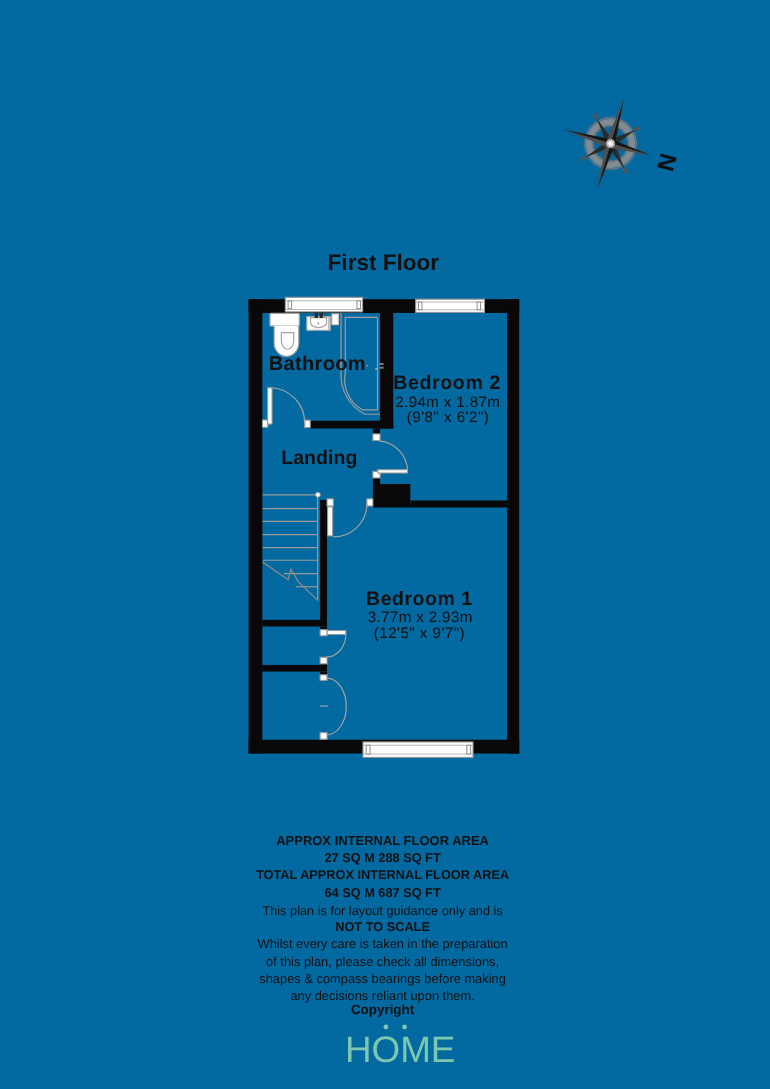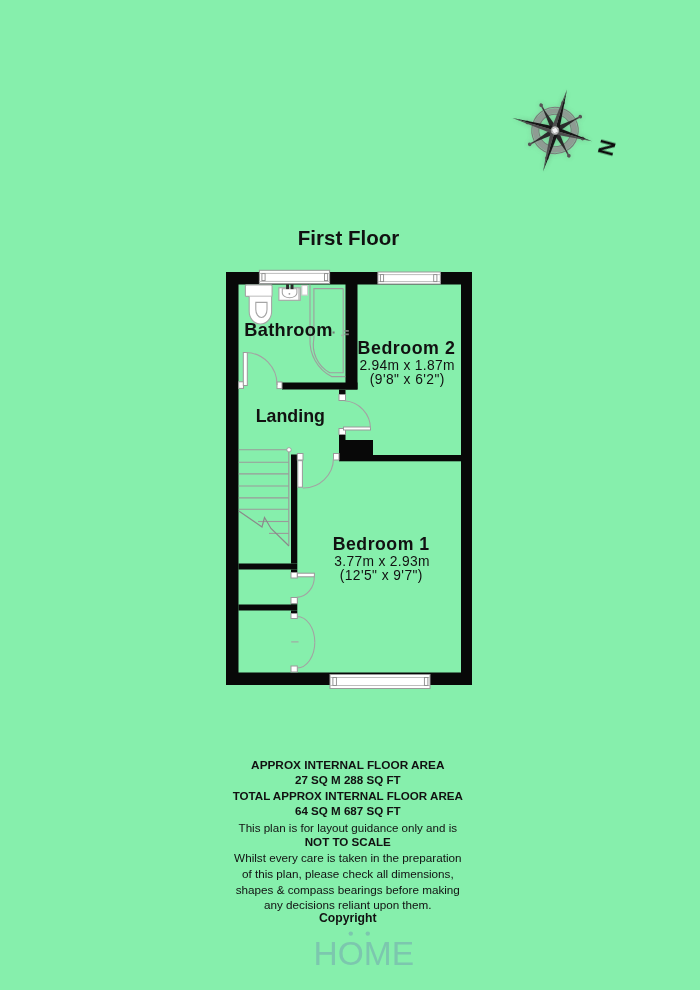--- a/index.html
+++ b/index.html
@@ -1,16 +1,16 @@
 <!DOCTYPE html>
 <html><head>
 <meta charset="utf-8">
 <style>
   html,body{margin:0;padding:0;background:#fff;}
-  #page{position:relative;width:700px;height:990px;background:#86efac;overflow:hidden;
+  #page{position:relative;width:700px;height:990px;background:#0369a1;overflow:hidden;
         font-family:"Liberation Sans", sans-serif;}
   svg text{font-family:"Liberation Sans", sans-serif;}
   #page svg{filter:blur(0.32px);}
 </style>
 </head>
 <body>
 <div id="page">
 <svg width="700" height="990" viewBox="0 0 700 990" style="position:absolute;left:0;top:0;">
 <defs>
   <filter id="soft" x="-30%" y="-30%" width="160%" height="160%">

